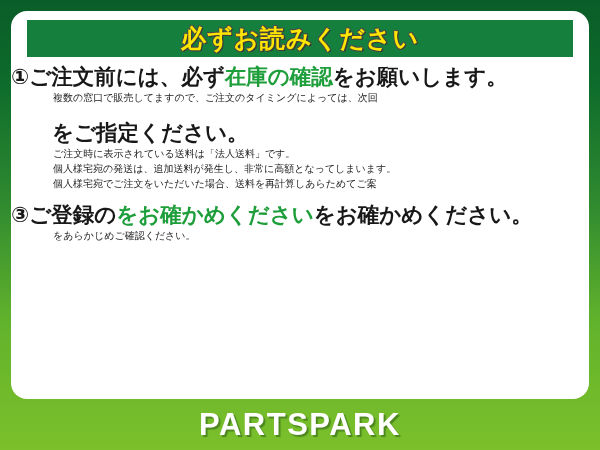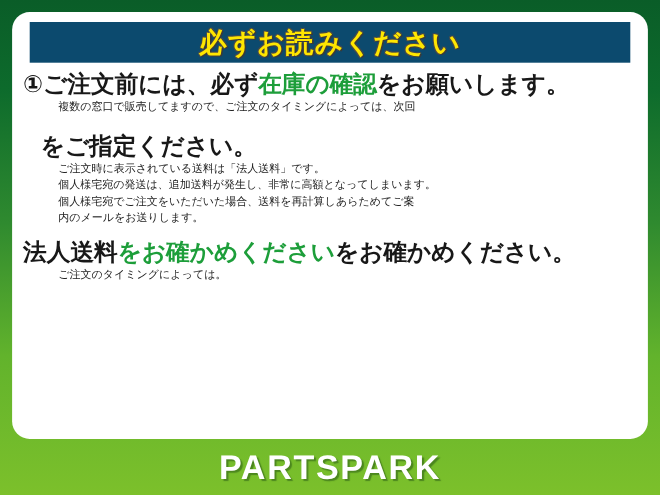--- a/index.html
+++ b/index.html
@@ -38,21 +38,21 @@
     border-radius: 16px;
   }
 
   
   .header-bar {
     position: absolute;
     left: 16px;
     top: 9px;
     width: 546px;
     height: 37px;
-    background: #0c4a6e;
+    background: #15803d;
     display: flex;
     align-items: center;
     justify-content: center;
   }
   .header-title {
     font-size: 25px;
     font-weight: bold;
     color: #ffe600;
     letter-spacing: 1px;
     text-shadow:
@@ -72,24 +72,23 @@
   }
 
   .item { margin-bottom: 0; }
 
   .item-heading {
     font-size: 21.5px;
     font-weight: bold;
     color: #181818;
     line-height: 1.32;
     white-space: nowrap;
-    padding-left: 10px;
   }
   .item-heading.indent-2 {
-    padding-left: 26px;
+    padding-left: 41px;
   }
   .hl { color: #1d9e3a; }
 
   .item-body {
     font-size: 10px;
     color: #222222;
     line-height: 1.47;
     padding-left: 42px;
     white-space: nowrap;
     font-weight: normal;
@@ -137,30 +136,29 @@
         <div class="item-body">複数の窓口で販売してますので、ご注文のタイミングによっては、次回</div>
       </div>
 
       <div class="gap-md"></div>
 
       <div class="item">
         <div class="item-heading indent-2">をご指定ください。</div>
         <div class="item-body">ご注文時に表示されている送料は「法人送料」です。</div>
         <div class="item-body">個人様宅宛の発送は、追加送料が発生し、非常に高額となってしまいます。</div>
         <div class="item-body">個人様宅宛でご注文をいただいた場合、送料を再計算しあらためてご案</div>
-        <div class="item-body">内のメールをお送りします。</div>
       </div>
 
       <div class="gap-sm"></div>
 
       <div class="item">
         <div class="item-heading">
-          <span>法人送料</span><span class="hl">をお確かめください</span><span>をお確かめください。</span>
+          <span>③ご登録の</span><span class="hl">をお確かめください</span><span>をお確かめください。</span>
         </div>
-        <div class="item-body">ご注文のタイミングによっては。</div>
+        <div class="item-body">をあらかじめご確認ください。</div>
       </div>
 
     </div>
   </div>
 
   <div class="footer">
     <div class="logo">PARTSPARK</div>
   </div>
 
 </div>

